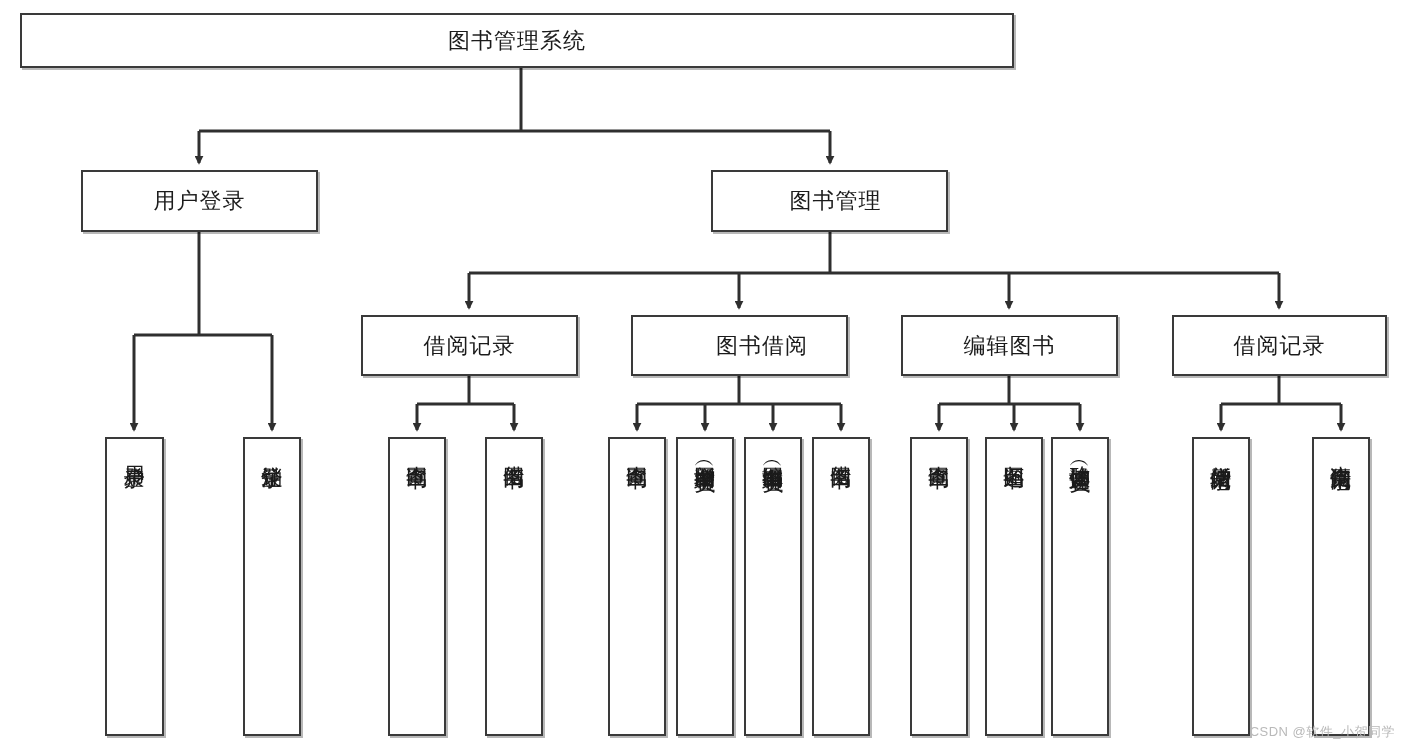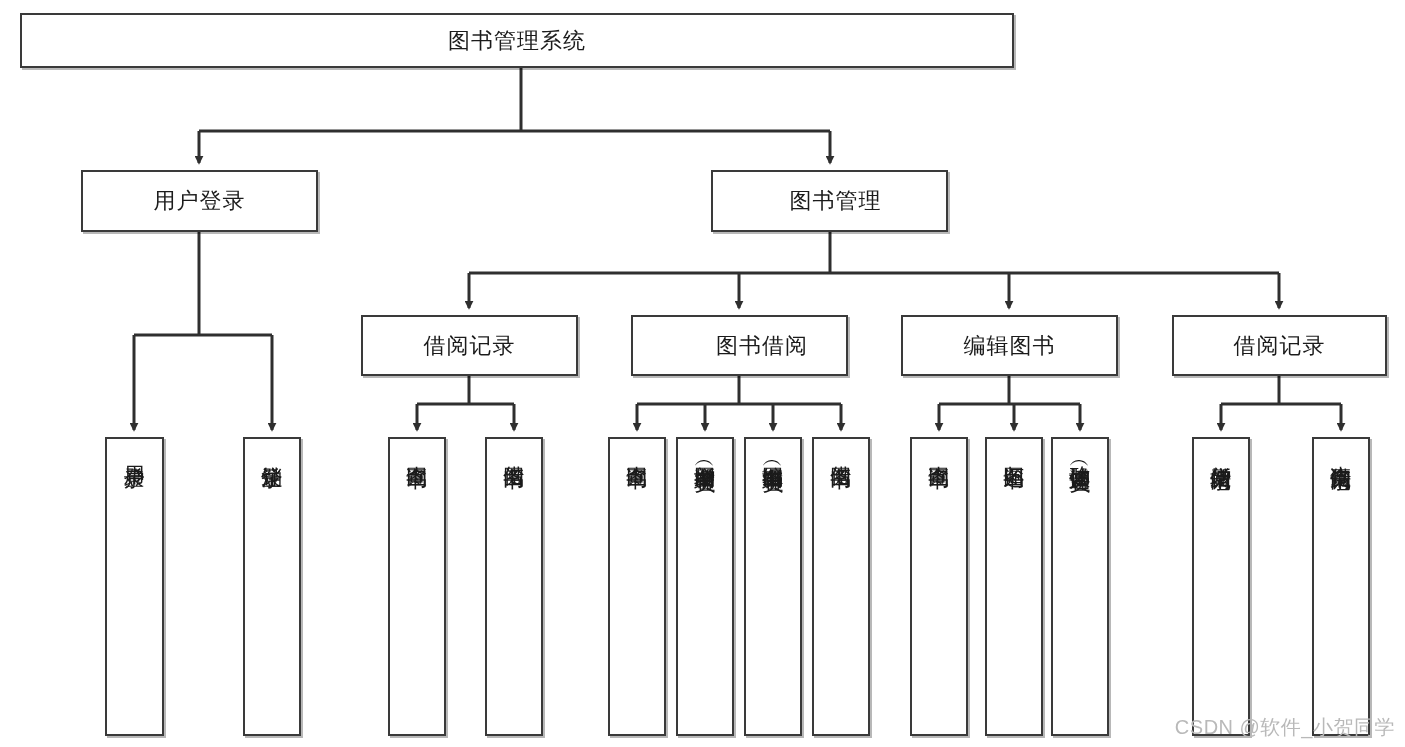--- a/index.html
+++ b/index.html
@@ -54,21 +54,21 @@
     text-orientation: upright;
     font-size: 21px;
     line-height: 1.12;
     letter-spacing: 1px;
     white-space: nowrap;
   }
   #watermark {
     position: absolute;
     right: 10px;
     bottom: 6px;
-    font-size: 20px;
+    font-size: 13px;
     color: #b9b9b9;
     letter-spacing: 0.5px;
     white-space: nowrap;
     pointer-events: none;
   }
 </style>
 </head>
 <body>
 
 <div id="diagram-root">

